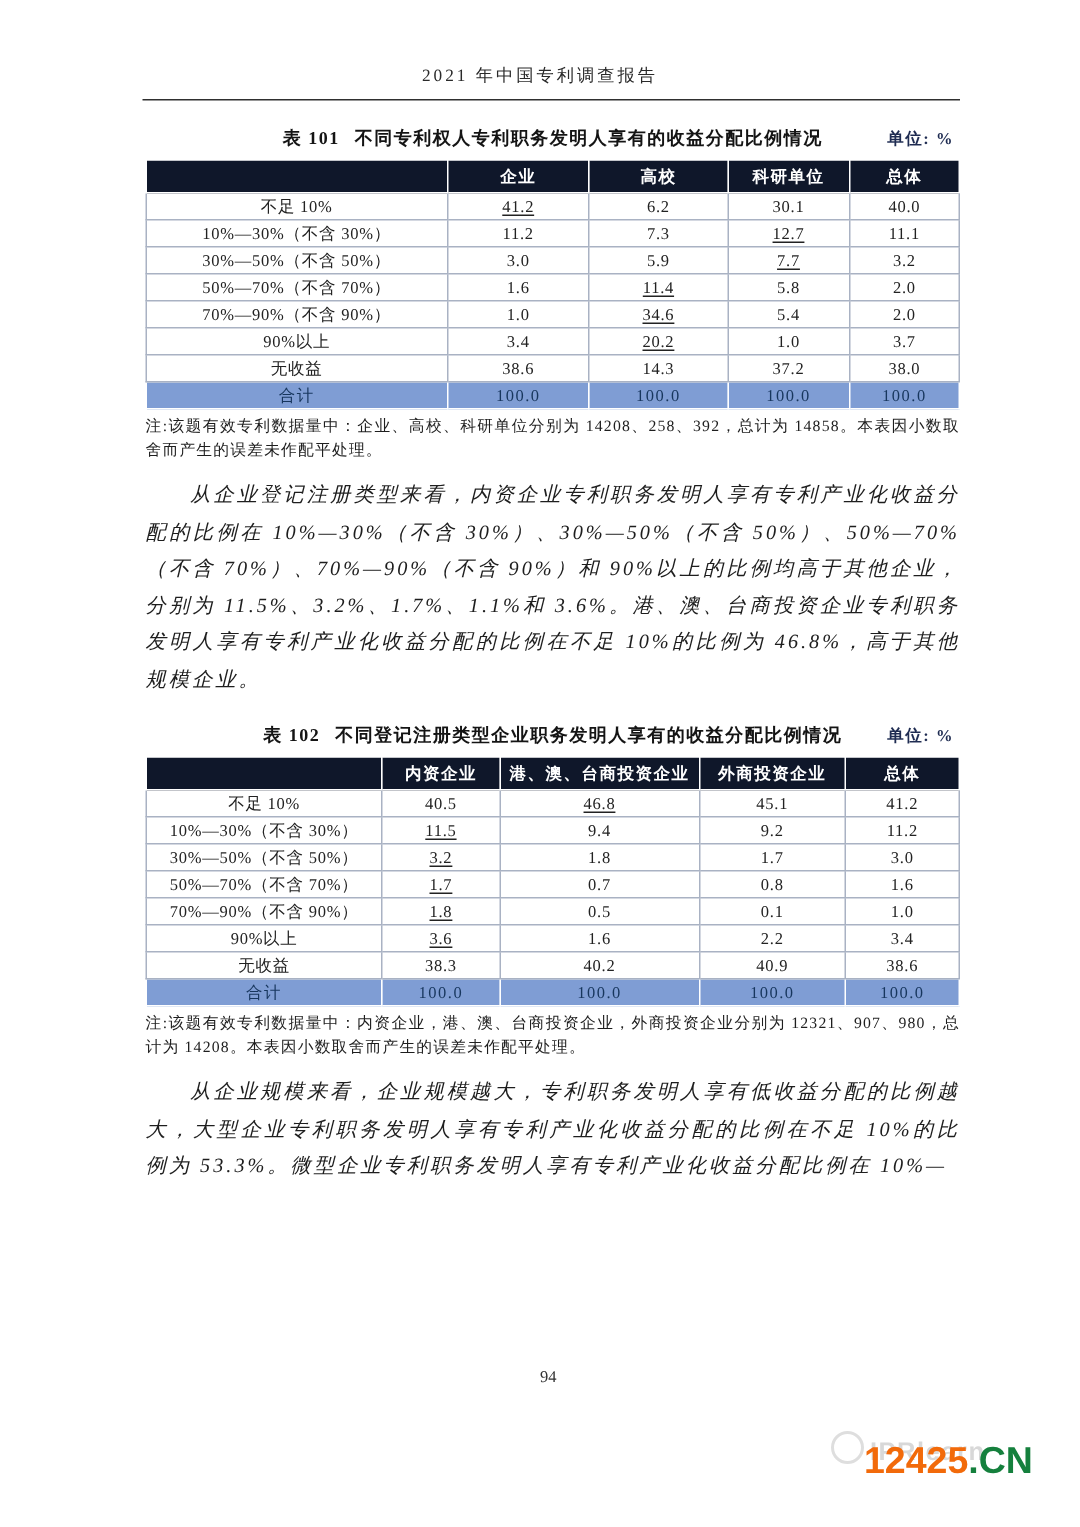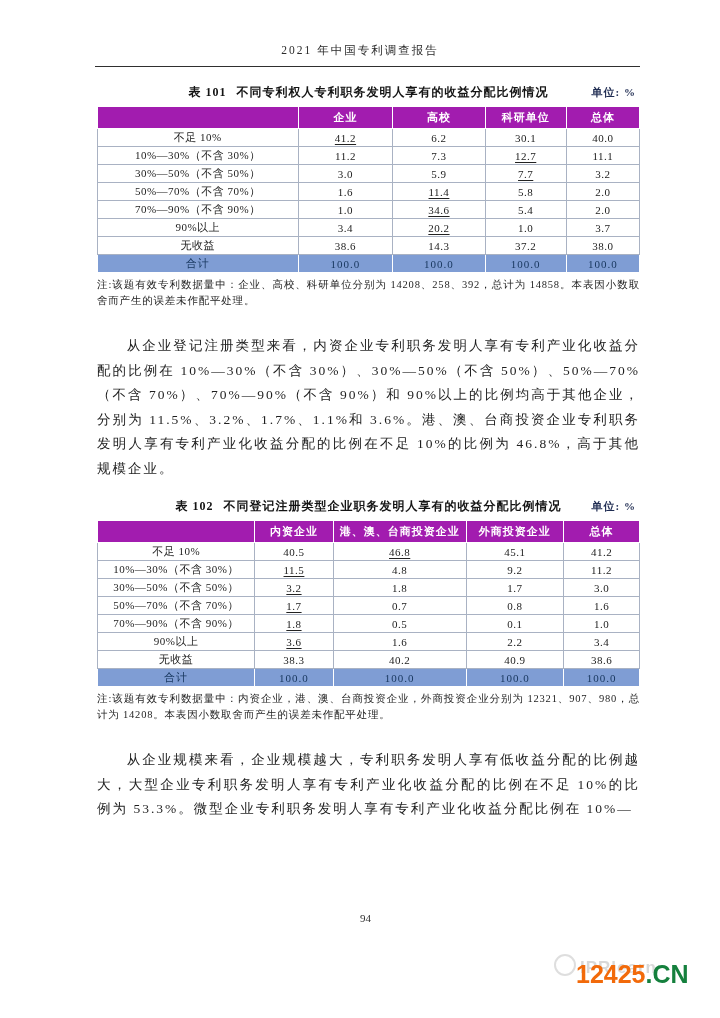--- a/index.html
+++ b/index.html
@@ -56,21 +56,21 @@
   }
 
   table.data-table {
     width:100%;
     margin-top:5px;
     border-collapse:collapse;
     table-layout:fixed;
     font-size:11px;
   }
   table.data-table th {
-    background:#a21caf;
+    background:#0f172a;
     color:#ffffff;
     font-weight:bold;
     border:1px solid #ffffff;
     padding:3px 2px;
     text-align:center;
     letter-spacing:1px;
   }
   table.data-table td {
     border:1px solid #a9b2c3;
     padding:1px 2px;
@@ -101,21 +101,21 @@
 
   .tbl-note {
     margin-top:4px;
     font-size:10.5px;
     line-height:15.5px;
     letter-spacing:0.8px;
     text-align:justify;
     color:#1e1e1e;
   }
 
-  .p-after-table { margin-top:26px; }
+  .p-after-table { margin-top:10px;font-style:italic; }
 
   .page-number {
     position:absolute;
     left:0; right:0;
     top:912px;
     text-align:center;
     font-size:11px;
     color:#333333;
     margin-left:11px;
   }
@@ -276,21 +276,21 @@
           <tr>
             <td>不足 10%</td>
             <td><span>40.5</span></td>
             <td><span class="u">46.8</span></td>
             <td><span>45.1</span></td>
             <td><span>41.2</span></td>
           </tr>
           <tr>
             <td>10%—30%（不含 30%）</td>
             <td><span class="u">11.5</span></td>
-            <td><span>4.8</span></td>
+            <td><span>9.4</span></td>
             <td><span>9.2</span></td>
             <td><span>11.2</span></td>
           </tr>
           <tr>
             <td>30%—50%（不含 50%）</td>
             <td><span class="u">3.2</span></td>
             <td><span>1.8</span></td>
             <td><span>1.7</span></td>
             <td><span>3.0</span></td>
           </tr>

